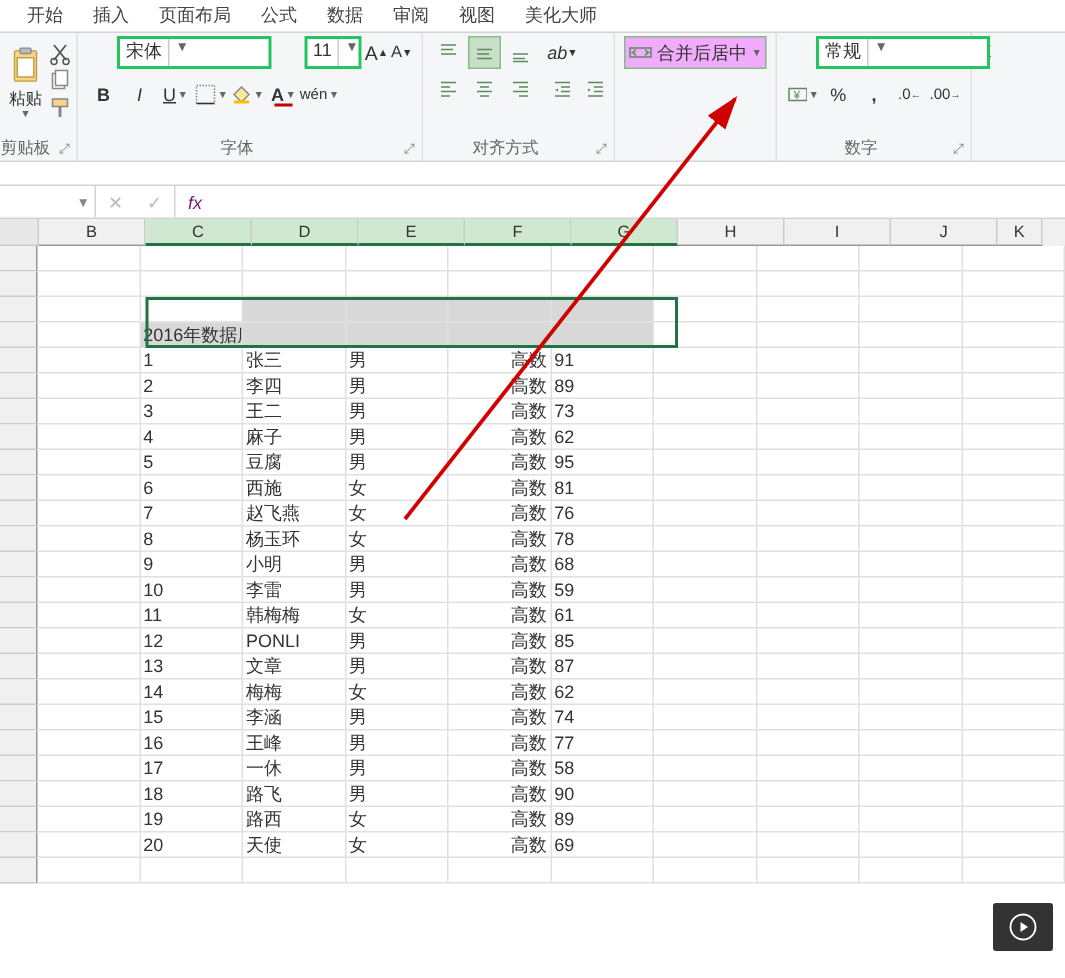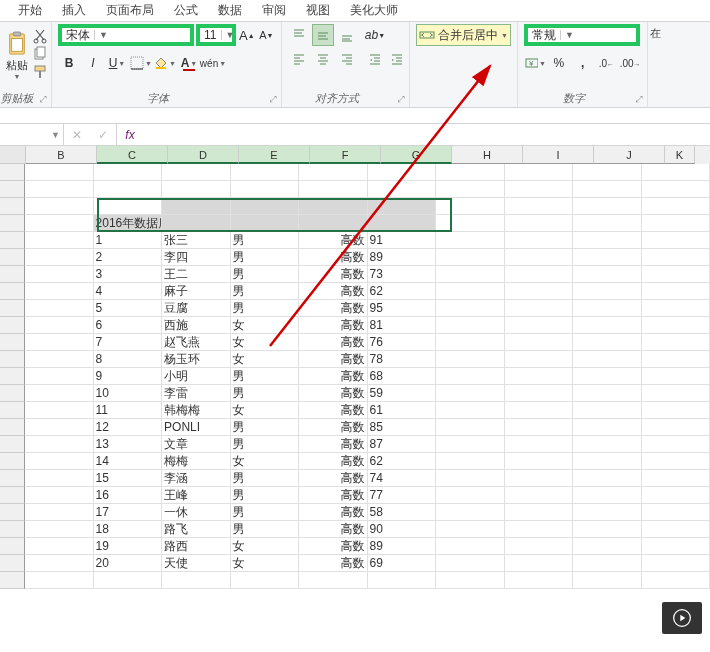--- a/index.html
+++ b/index.html
@@ -1,47 +1,47 @@
 <!DOCTYPE html>
 <html><head>
 <meta charset="utf-8">
 <style>
 *{box-sizing:border-box;margin:0;padding:0;font-family:'Microsoft YaHei','SimSun',sans-serif;}
 body{background:#fff;font-size:12px;color:#333;width:710px;height:652px;overflow:hidden;position:relative;}
 .tabs{display:flex;height:22px;border-bottom:1px solid #d4d4d4;background:#fff;padding-left:8px;}
 .tab{padding:2px 10px;color:#444;cursor:pointer;font-size:12px;}
 .ribbon{display:flex;height:86px;background:#f5f6f7;border-bottom:1px solid #d4d4d4;}
 .group{border-right:1px solid #e0e0e0;padding:2px 6px 0;display:flex;flex-direction:column;position:relative;}
-.group-label{position:absolute;bottom:1px;left:0;right:17px;text-align:center;font-size:11px;color:#666;font-style:italic;}
+.group-label{position:absolute;bottom:1px;left:0;right:17px;text-align:center;font-size:11px;color:#666;}
 .group-corner{position:absolute;bottom:2px;right:2px;width:12px;height:12px;color:#888;font-size:9px;text-align:center;line-height:12px;}
 .clip{width:52px;}
 .clip-top{display:flex;gap:4px;height:56px;align-items:flex-end;}
 .paste-big{display:flex;flex-direction:column;align-items:center;width:28px;}
 .paste-big svg{width:22px;height:26px;}
 .paste-lbl{font-size:11px;margin-top:1px;}
 .clip-side{display:flex;flex-direction:column;gap:2px;}
 .clip-side div{width:16px;height:16px;}
 .font{width:230px;}
 .font-row1{display:flex;gap:2px;height:24px;margin-bottom:4px;}
-.combo{display:flex;align-items:center;background:#fff;border:4px solid #22c55e;height:22px;}
+.combo{display:flex;background:#fff;border:2px solid #22c55e;height:22px;margin-left:20px;}
 .combo span{padding:0 4px;font-size:12px;}
 .combo .dd{width:14px;text-align:center;color:#666;border-left:1px solid #ccc;font-size:9px;}
 .font-name{width:140px;}
 .font-size{width:40px;}
 .fs-btn{width:18px;height:22px;display:flex;align-items:center;justify-content:center;border:0;background:transparent;}
 .font-row2{display:flex;gap:2px;align-items:center;}
 .ibtn{width:22px;height:22px;display:flex;align-items:center;justify-content:center;cursor:pointer;}
 .ibtn .dd{font-size:7px;color:#666;margin-left:1px;}
 .align{width:128px;}
 .align-grid{display:grid;grid-template-columns:repeat(3,22px);grid-template-rows:22px 22px;gap:2px;margin-bottom:4px;}
 .abtn{width:22px;height:22px;display:flex;align-items:center;justify-content:center;cursor:pointer;}
 .abtn.active{background:#c8e0c8;border:1px solid #8ab88a;}
 .wrap-grp{width:108px;display:flex;flex-direction:column;gap:2px;padding-top:2px;}
 .wrap-btn{display:flex;align-items:center;height:22px;gap:3px;padding:0 2px;cursor:pointer;}
-.wrap-btn.highlight{background:#fef9c3;border:1px solid #8ab88a;}
+.wrap-btn.highlight{background:#f0abfc;border:1px solid #8ab88a;}
 .wrap-btn .dd{font-size:7px;color:#666;margin-left:auto;}
 .num{width:130px;}
 .num-row1{height:24px;margin-bottom:4px;}
 .num-combo{width:116px;}
 .num-row2{display:flex;gap:2px;}
 .fx-bar{display:flex;height:22px;border-bottom:1px solid #d4d4d4;align-items:center;}
 .fx-dd{width:16px;text-align:center;color:#888;font-size:9px;border-right:1px solid #d4d4d4;height:100%;line-height:22px;}
 .fx-btns{display:flex;border-right:1px solid #d4d4d4;height:100%;}
 .fx-btn{width:26px;text-align:center;line-height:22px;color:#bbb;font-size:12px;}
 .fx-sym{width:26px;text-align:center;font-style:italic;color:#701a75;line-height:22px;}

